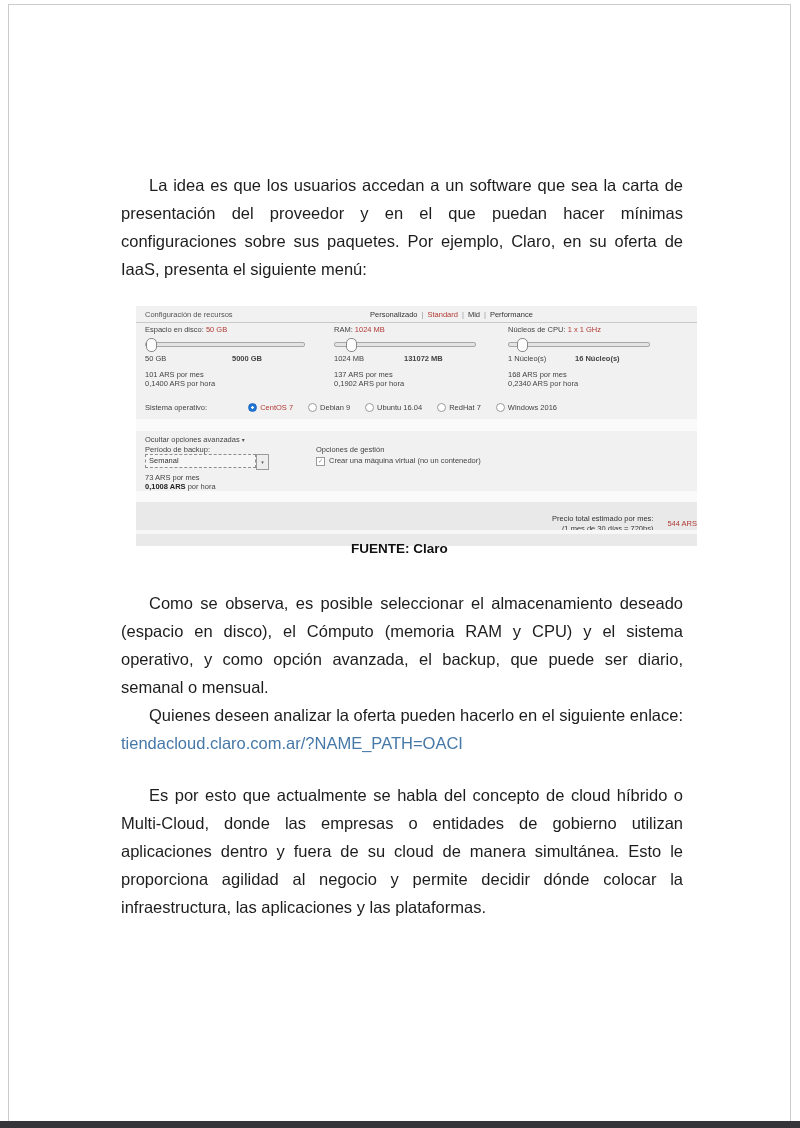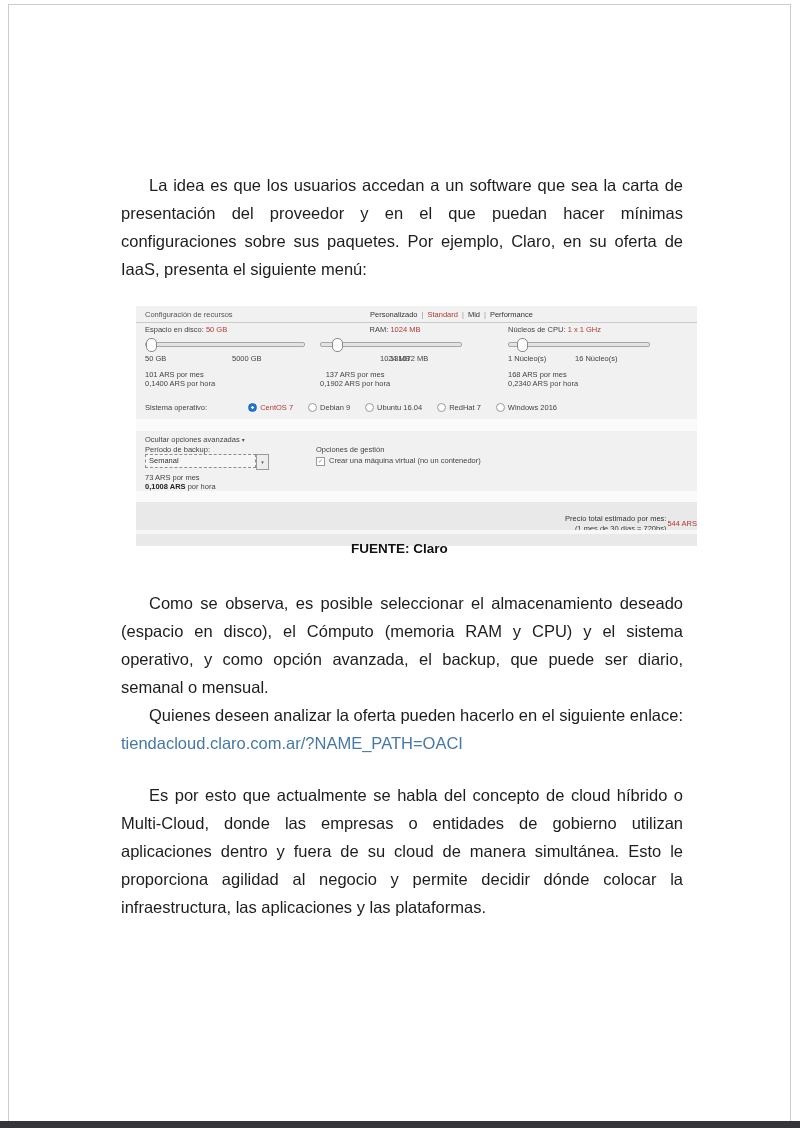--- a/index.html
+++ b/index.html
@@ -37,38 +37,38 @@
   .fig .hdr{position:absolute;left:9px;top:4px;color:#555;}
   .fig .tabs{position:absolute;left:234px;top:4px;color:#333;}
   .fig .tabs .sep{color:#999;margin:0 4px;}
   .fig .tab{cursor:default;}
   .fig .tab.active{color:#b03a34;}
   .fig .hdr-line{position:absolute;left:0;top:16px;width:561px;height:1px;background:#c9c9c9;}
   .col{position:absolute;top:19px;}
   .col .lbl{white-space:nowrap;}
   .val{color:#b03a34;}
   .c1{left:9px;width:168px;}
-  .c2{left:184px;width:150px;text-align:center;}
+  .c2{left:198px;width:150px;}
   .c3{left:372px;width:150px;}
   .track{
     position:absolute;top:17px;height:3px;background:#e3e3e3;
     border:1px solid #a8a8a8;border-radius:2px;
   }
   .c1 .track{left:0;width:158px;}
   .c2 .track{left:0;width:140px;}
   .c3 .track{left:0;width:140px;}
   .thumb{
     position:absolute;top:-5px;width:9px;height:12px;background:#fdfdfd;
     border:1px solid #8a8a8a;border-radius:5px;
   }
   .c1 .thumb{left:0;}
   .c2 .thumb{left:11px;}
   .c3 .thumb{left:8px;}
   .minmax{position:absolute;top:29px;width:100%;}
-  .minmax .mx{position:absolute;}
+  .minmax .mx{position:absolute;font-weight:bold;}
   .c1 .mx{left:87px;} .c2 .mx{left:70px;} .c3 .mx{left:67px;}
   .prices{position:absolute;top:45px;white-space:nowrap;}
   
   .osrow{position:absolute;left:9px;top:97px;display:flex;align-items:center;white-space:nowrap;}
   .osrow .oslbl{margin-right:14px;}
   .radio-item{display:flex;align-items:center;margin-right:15px;}
   .radio{
     width:7px;height:7px;border-radius:50%;border:1px solid #9a9a9a;background:#fff;margin-right:3px;
   }
   .radio.sel{
@@ -94,21 +94,21 @@
   .gestion .g-item{display:flex;align-items:center;margin-top:2px;}
   .chk{
     width:7px;height:7px;border:1px solid #9a9a9a;background:#fff;margin-right:4px;
     display:flex;align-items:center;justify-content:center;font-size:6px;color:#8a8a8a;line-height:1;
   }
   .adv-prices{position:absolute;left:9px;top:167px;white-space:nowrap;}
   .adv-prices b{color:#222;}
   .gap2{position:absolute;left:0;top:185px;width:561px;height:11px;background:#fafafa;}
   .total-strip{
     position:absolute;left:0;top:196px;width:561px;height:44px;background:#e9e9e9;
-    display:flex;align-items:center;justify-content:flex-end;
+    display:flex;align-items:center;justify-content:flex-end;gap:13px;
   }
   .total-txt{text-align:right;color:#333;line-height:1.3;}
   .total-val{color:#b03a34;margin-left:1px;margin-right:0px;align-self:center;}
   .figbot{position:absolute;left:0;top:224px;width:561px;height:4px;background:#f7f7f7;}
 </style>
 </head>
 <body>
 
 <div class="page">
 

